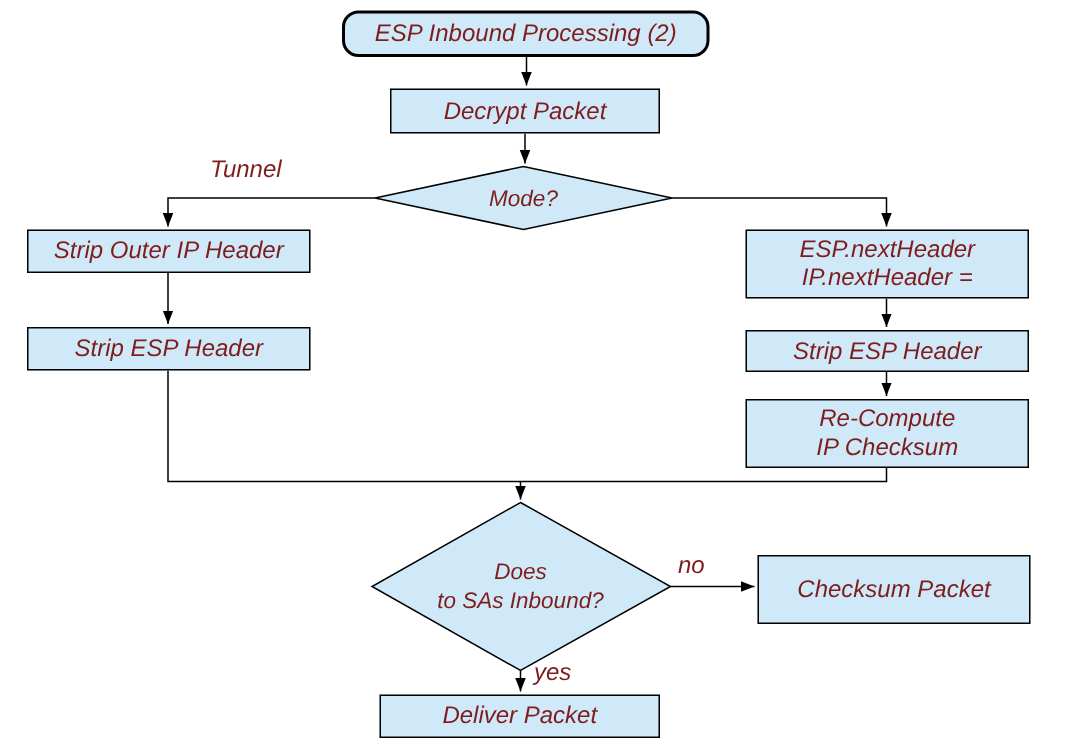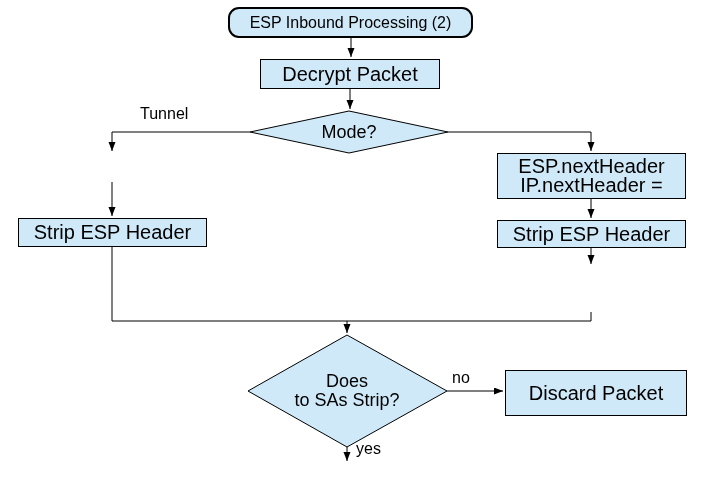--- a/index.html
+++ b/index.html
@@ -1,30 +1,30 @@
 <!DOCTYPE html>
 <html><head>
 <meta charset="utf-8">
 <style>
   html,body{margin:0;padding:0;background:#fff;}
   .canvas{
     position:relative;width:710px;height:499px;background:#ffffff;
-    font-family:"Liberation Sans", sans-serif;color:#000000;overflow:hidden;
+    font-family:"Liberation Sans", sans-serif;color:#7f1d1d;overflow:hidden;font-style:italic;
   }
   .canvas svg{position:absolute;left:0;top:0;}
   .node{
     position:absolute;box-sizing:border-box;
     background:#cfe9f8;border:1px solid #000;
     display:flex;flex-direction:column;align-items:center;justify-content:center;
-    font-size:20px;line-height:19px;text-align:center;white-space:nowrap;
+    font-size:16px;line-height:19px;text-align:center;white-space:nowrap;
   }
   .node.rounded{border-radius:11px;border-width:2px;font-size:16px;}
   .dlabel{
     position:absolute;display:flex;flex-direction:column;align-items:center;justify-content:center;
-    font-size:18px;line-height:19px;text-align:left;white-space:nowrap;
+    font-size:15px;line-height:19px;text-align:left;white-space:nowrap;
   }
   .elabel{
     position:absolute;font-size:16px;text-align:left;white-space:nowrap;
   }
 </style>
 </head>
 <body>
 
 <div class="canvas">
 
@@ -65,42 +65,52 @@
   <div class="node rounded" style="left:228px;top:7px;width:245px;height:31px">
     <span>ESP Inbound Processing (2)</span>
   </div>
 
   <div class="node" style="left:260px;top:59px;width:180px;height:30px">
     <span>Decrypt Packet</span>
   </div>
 
   <div class="dlabel" style="left:289px;top:122px;width:120px;height:20px">Mode?</div>
 
+  <div class="node" style="left:18px;top:153px;width:189px;height:29px">
+    <span>Strip Outer IP Header</span>
+  </div>
 
   <div class="node" style="left:18px;top:218px;width:189px;height:29px">
     <span>Strip ESP Header</span>
   </div>
 
   <div class="node" style="left:497px;top:153px;width:189px;height:46px">
     <span>ESP.nextHeader</span>
     <span>IP.nextHeader =</span>
   </div>
 
   <div class="node" style="left:497px;top:220px;width:189px;height:28px">
     <span>Strip ESP Header</span>
   </div>
 
+  <div class="node" style="left:497px;top:266px;width:189px;height:46px">
+    <span>Re-Compute</span>
+    <span>IP Checksum</span>
+  </div>
 
   <div class="dlabel" style="left:267px;top:362px;width:160px;height:57px">
     <span>Does</span>
-    <span>to SAs Strip?</span>
+    <span>to SAs Inbound?</span>
   </div>
 
   <div class="node" style="left:505px;top:370px;width:182px;height:46px">
-    <span>Discard Packet</span>
+    <span>Checksum Packet</span>
   </div>
 
+  <div class="node" style="left:253px;top:463px;width:187px;height:29px">
+    <span>Deliver Packet</span>
+  </div>
 
   <div class="elabel" style="left:140px;top:105px;width:80px">Tunnel</div>
   <div class="elabel" style="left:452px;top:369px;width:36px">no</div>
   <div class="elabel" style="left:356px;top:440px;width:42px">yes</div>
 
 </div>
 
 </body></html>

